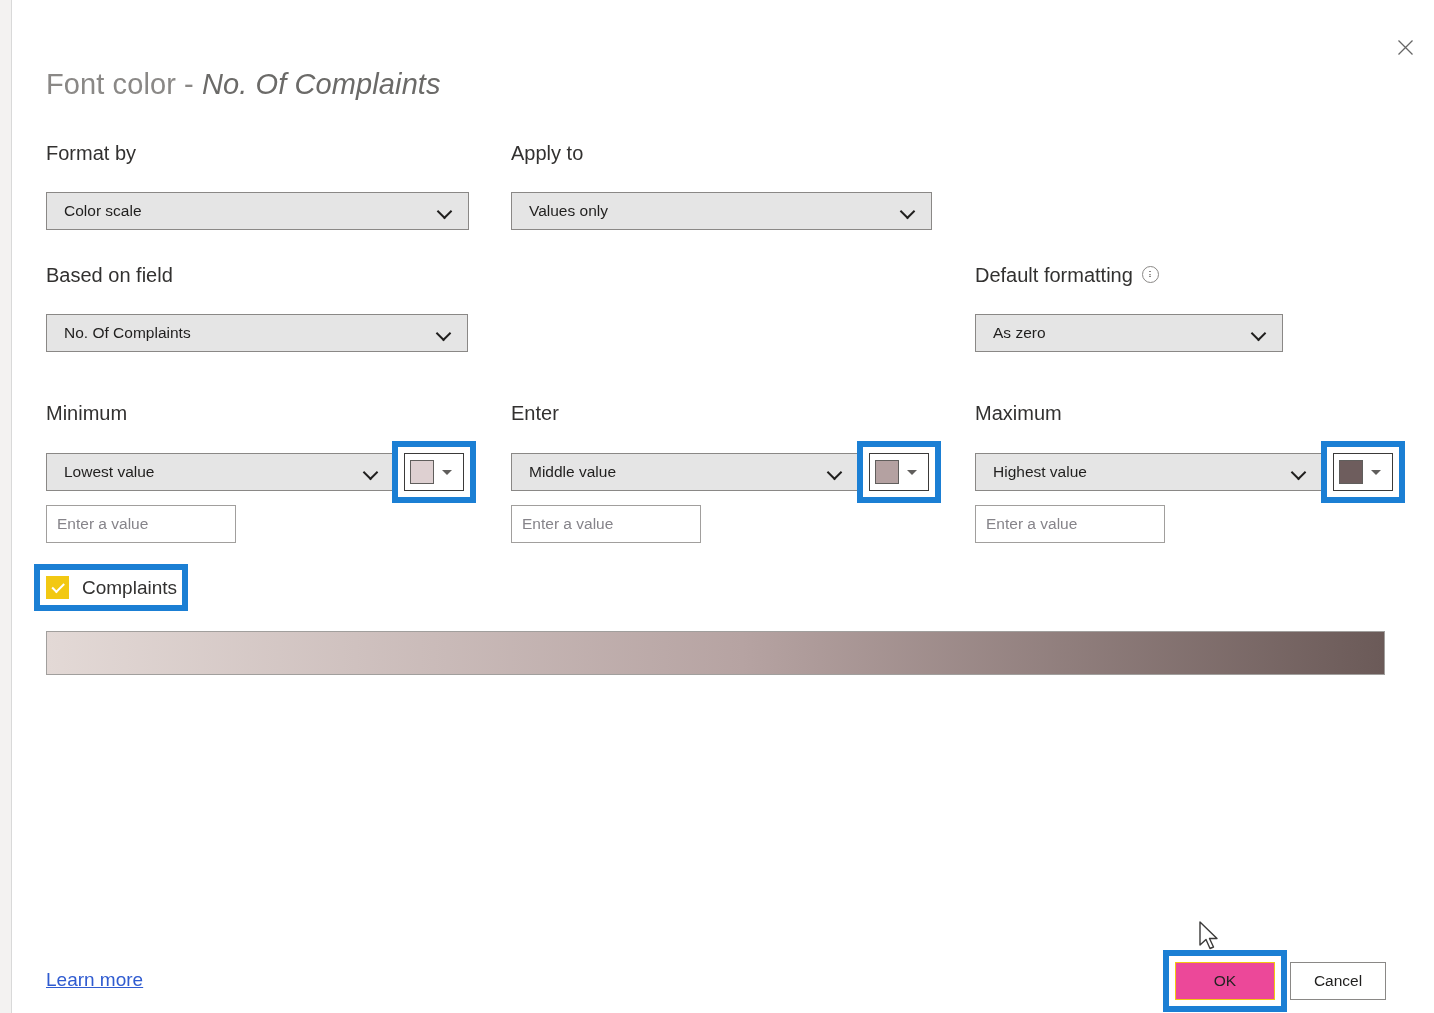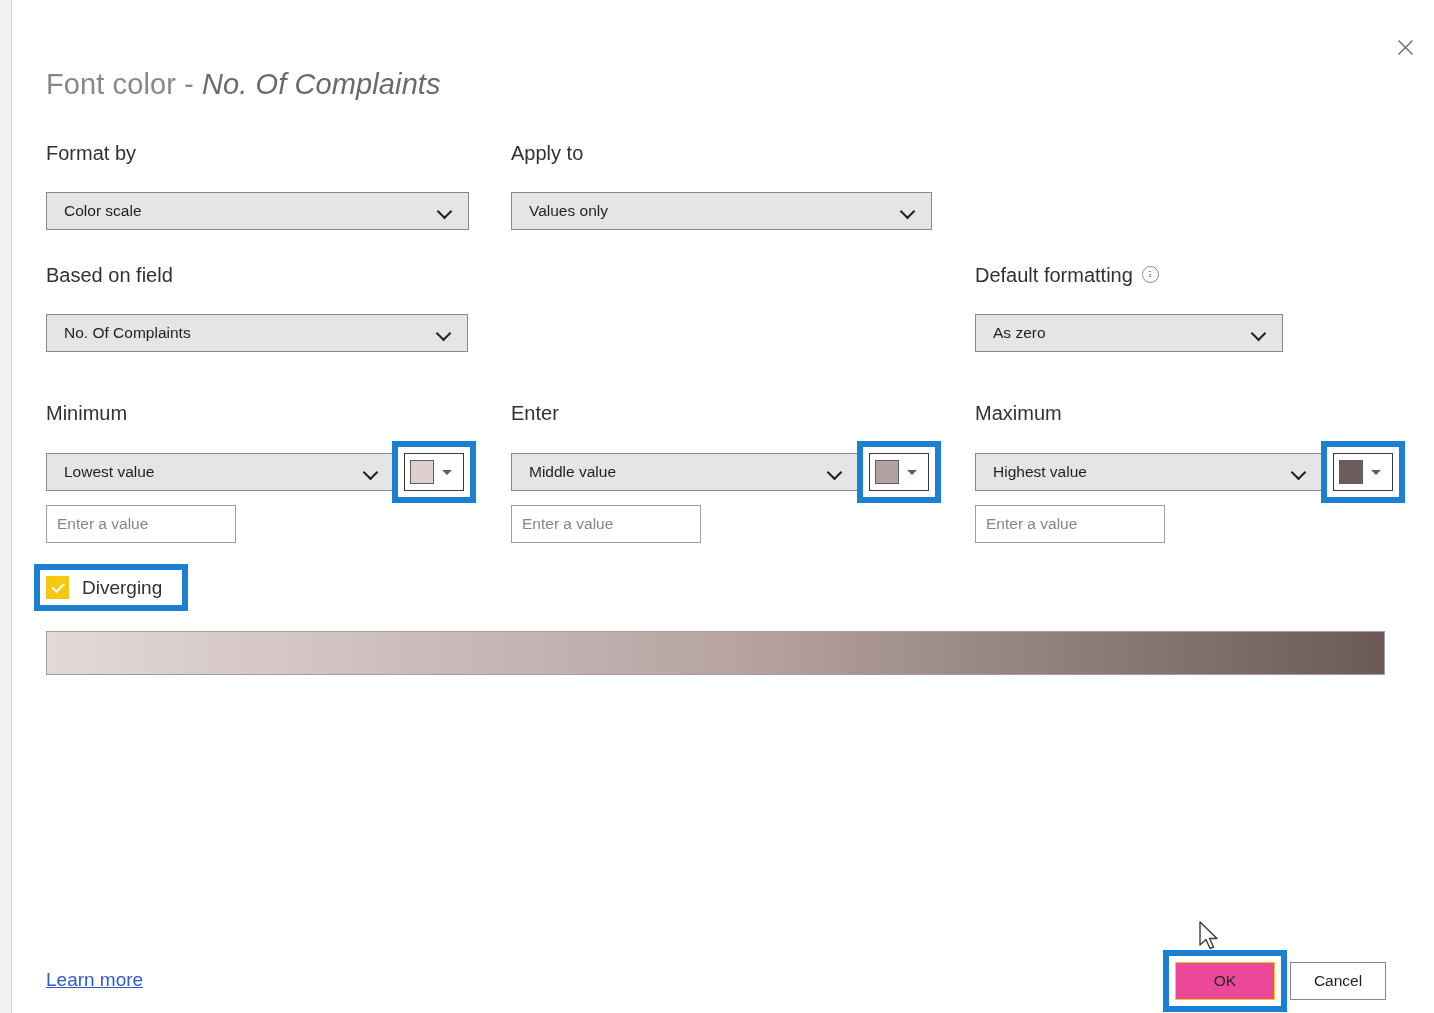--- a/index.html
+++ b/index.html
@@ -311,21 +311,21 @@
     <span class="swatch-chip" style="background: rgb(110, 93, 93);"></span>
     <span class="swatch-caret"></span>
   </div>
   <div class="hl" style="left: 1309px; top: 417px; width: 84px; height: 62px; border-color: rgb(27, 127, 212);"></div>
   <input class="textinput" style="left: 963px; top: 481px; width: 190px;" placeholder="Enter a value">
 
   <div class="checkbox-row" style="left:34px; top:552px;">
     <span class="checkbox" style="background: rgb(242, 200, 18);">
         <span class="tick"></span>
       </span>
-    <span class="checkbox-label">Diverging</span>
+    <span class="checkbox-label">Complaints</span>
   </div>
   <div class="hl" style="left: 22px; top: 540px; width: 154px; height: 47px; border-color: rgb(27, 127, 212);"></div>
 
   <div class="gradient-bar" id="grad-bar" style="left: 34px; top: 607px; width: 1339px; height: 44px; background: linear-gradient(to right, rgb(227, 217, 214) 0%, rgb(182, 163, 162) 52%, rgb(107, 90, 88) 100%);"></div>
 
   <div class="learn-more" style="left:34px; top:945px;">Learn more</div>
 
   <div class="btn btn-ok" style="left:1163px; top:938px; width:100px;">OK</div>
   <div class="hl" style="left: 1151px; top: 926px; width: 124px; height: 62px; border-color: rgb(27, 127, 212);"></div>
 

